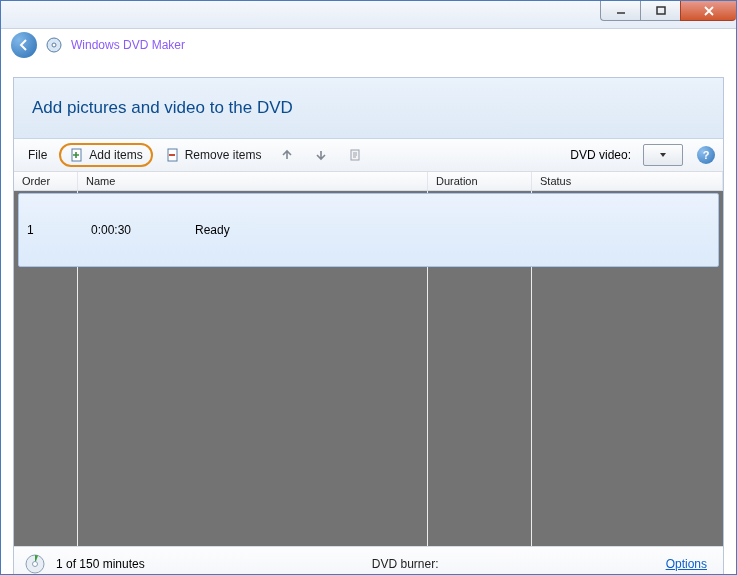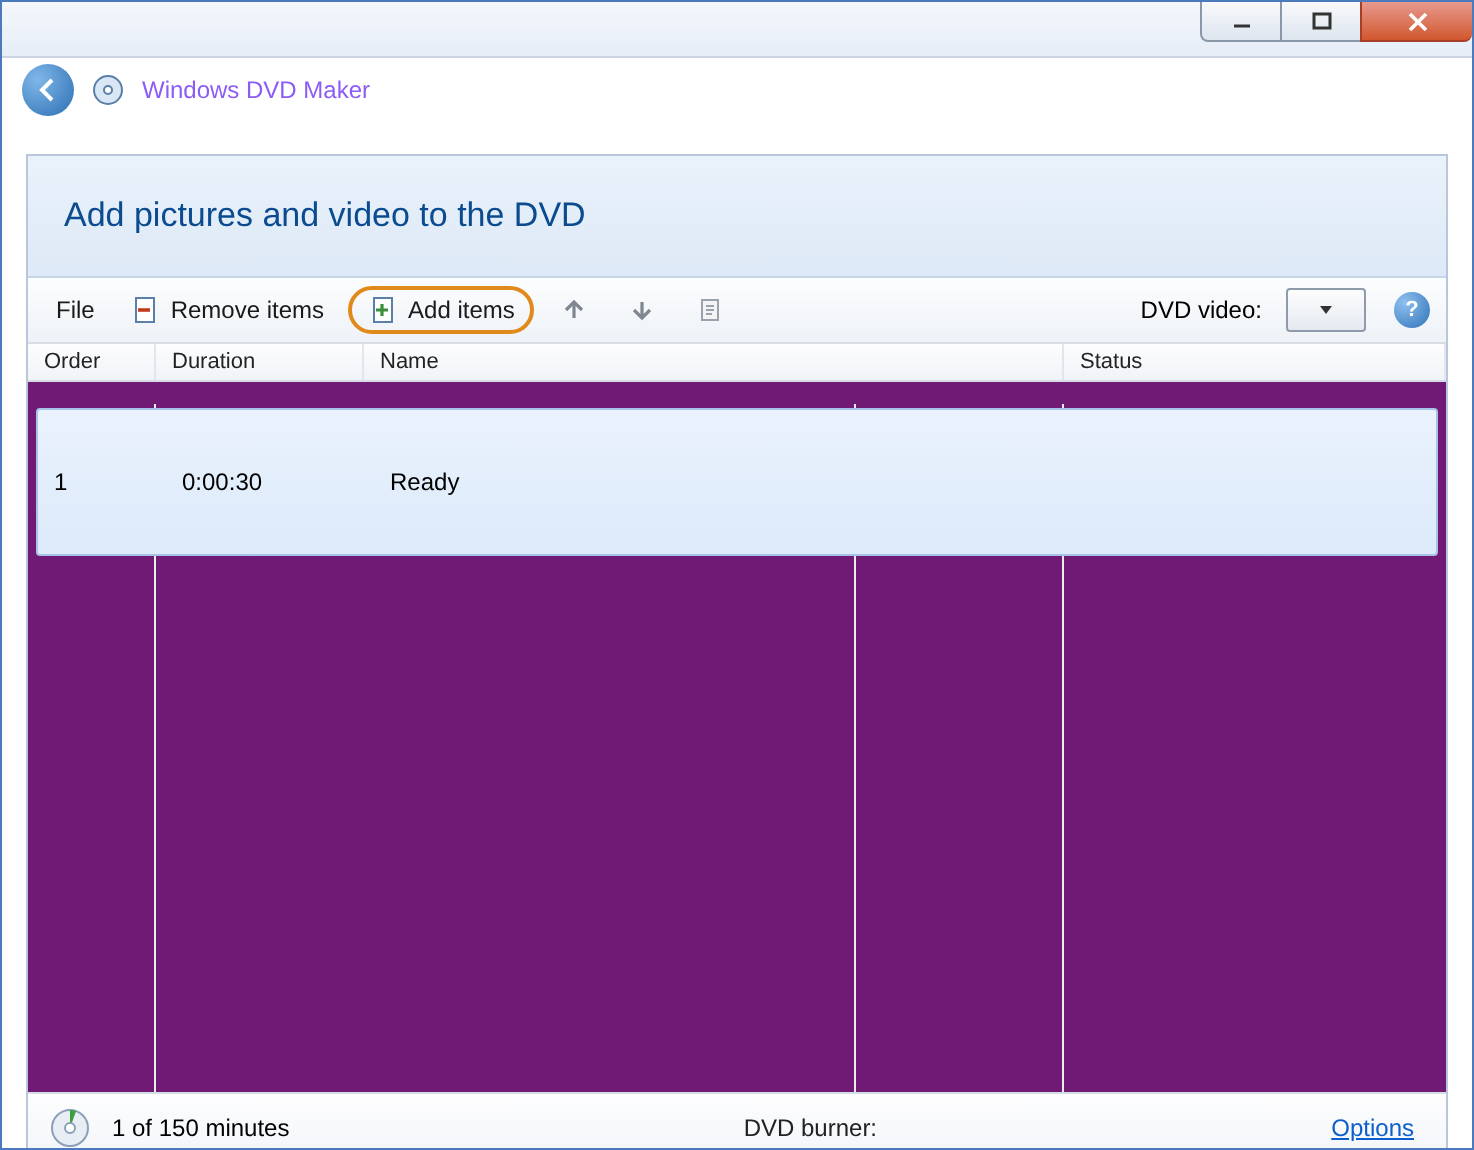--- a/index.html
+++ b/index.html
@@ -29,21 +29,21 @@
 .toolbar { display:flex; align-items:center; padding: 4px 8px; border-bottom:1px solid #d7dde5; background: linear-gradient(#fcfdfe,#eef2f7); gap:6px; }
 .tbtn { display:flex; align-items:center; gap:4px; padding:2px 6px; cursor:pointer; color:#1a1a1a; }
 .tbtn .ic { width:16px; height:16px; display:flex; align-items:center; justify-content:center; }
 .add-highlight { border:2px solid #e08a1c; border-radius:12px; padding:2px 8px; }
 .toolbar-spacer { flex:1; }
 .burner-label { margin-right:6px; }
 .burner-select { width:40px; height:22px; border:1px solid #8f9aab; background:linear-gradient(#fdfdfd,#e5eaf1); border-radius:2px; display:flex; align-items:center; justify-content:center; }
 .help-btn { width:18px; height:18px; border-radius:50%; background: radial-gradient(circle at 30% 30%, #8fc0ef, #2d72b8); color:#fff; display:flex; align-items:center; justify-content:center; font-weight:bold; margin-left:8px; font-size:11px; }
 
 
-.table-area { flex:1; background: #701a75; display:flex; flex-direction:column; overflow:hidden;gap:11px; }
+.table-area { flex:1; background: #737373; display:flex; flex-direction:column; overflow:hidden; }
 .thead { display:flex; background: linear-gradient(#fdfdfe,#f0f3f7); border-bottom:1px solid #d6dde7; font-size:11px; color:#232323; }
 .thead .col, .row .col { padding:3px 8px; border-right:1px solid #e2e6ec; }
 .col-order { width:64px; }
 .col-name { width:350px; display:flex; align-items:center; gap:8px; }
 .col-dur { width:104px; }
 .col-stat { flex:1; }
 .row { display:flex; align-items:center; height:74px; background: linear-gradient(#eaf2fd,#dceafa); border:1px solid #a7c3e8; border-radius:2px; margin:2px 4px; }
 .row .col { border-right:none; }
 .thumb { width:108px; height:64px; background:#2a4a5f; position:relative; border-top:6px solid #111; border-bottom:6px solid #111; box-sizing:content-box; }
 .thumb::before, .thumb::after { content:""; position:absolute; top:-6px; height:6px; width:100%; background: repeating-linear-gradient(90deg,#111 0 8px,#fff 8px 14px); }
@@ -107,37 +107,37 @@
 
 <div class="content">
   <div class="banner">
     <div class="banner-title">Add pictures and video to the DVD</div>
   </div>
 
   <div class="toolbar">
     <div class="tbtn">
         <span>File</span>
       </div>
+    <div class="tbtn add-highlight">
+      <span class="ic">
+          <svg width="14" height="14">
+            <rect x="2" y="1" width="9" height="12" fill="#fff" stroke="#5a7fa8"></rect>
+            <path d="M6 4 V10 M3 7 H9" stroke="#3a8f3a" stroke-width="1.6"></path>
+          </svg>
+        </span>
+      <span>Add items</span>
+    </div>
     <div class="tbtn">
       <span class="ic">
           <svg width="14" height="14">
             <rect x="2" y="1" width="9" height="12" fill="#fff" stroke="#5a7fa8"></rect>
             <path d="M3 7 H9" stroke="#c23a1c" stroke-width="1.8"></path>
           </svg>
         </span>
       <span>Remove items</span>
-    </div>
-    <div class="tbtn add-highlight">
-      <span class="ic">
-          <svg width="14" height="14">
-            <rect x="2" y="1" width="9" height="12" fill="#fff" stroke="#5a7fa8"></rect>
-            <path d="M6 4 V10 M3 7 H9" stroke="#3a8f3a" stroke-width="1.6"></path>
-          </svg>
-        </span>
-      <span>Add items</span>
     </div>
     <div class="tbtn">
       <span class="ic">
           <svg width="14" height="14">
             <path d="M7 11 V3 M3 7 L7 3 L11 7" stroke="#808790" stroke-width="1.6" fill="none"></path>
           </svg>
         </span>
     </div>
     <div class="tbtn">
       <span class="ic">
@@ -160,22 +160,22 @@
       <svg width="10" height="10">
           <path d="M2 3 L5 7 L8 3" fill="#333"></path>
         </svg>
     </div>
     <div class="help-btn">?</div>
   </div>
 
   <div class="table-area">
     <div class="thead">
       <div class="col col-order">Order</div>
+      <div class="col col-name">Name</div>
       <div class="col col-dur">Duration</div>
-      <div class="col col-name">Name</div>
       <div class="col col-stat">Status</div>
     </div>
     <div class="table-body">
       <div class="row">
         <div class="col col-order">1</div>
         <div class="col col-dur">0:00:30</div>
         <div class="col col-stat">Ready</div>
       </div>
     </div>
   </div>

